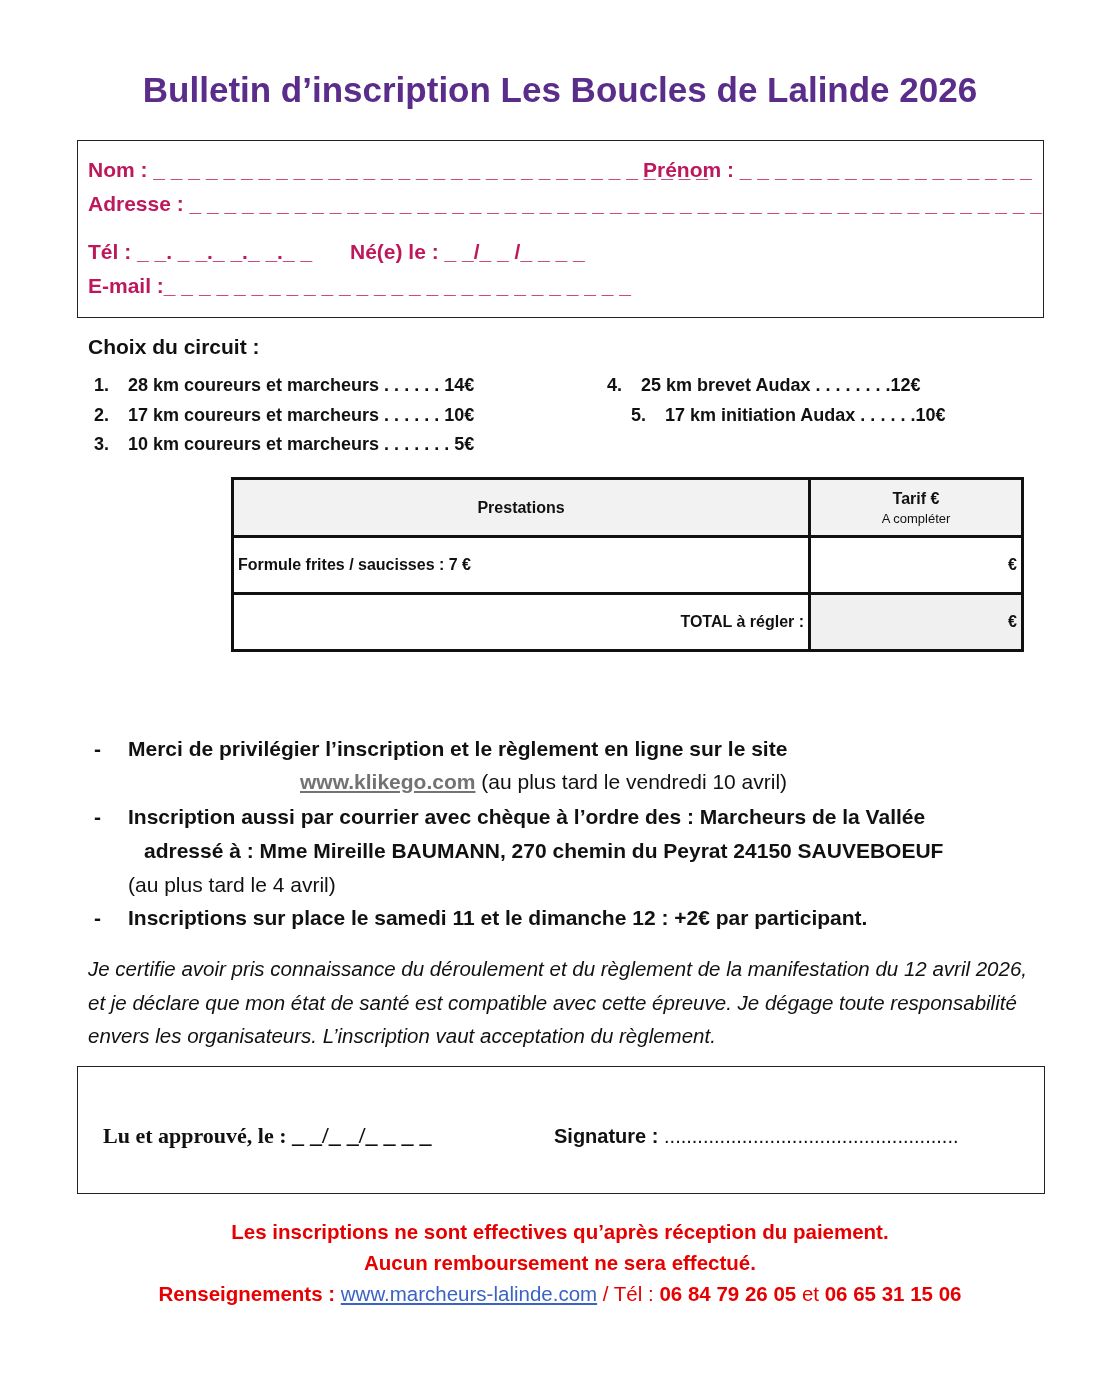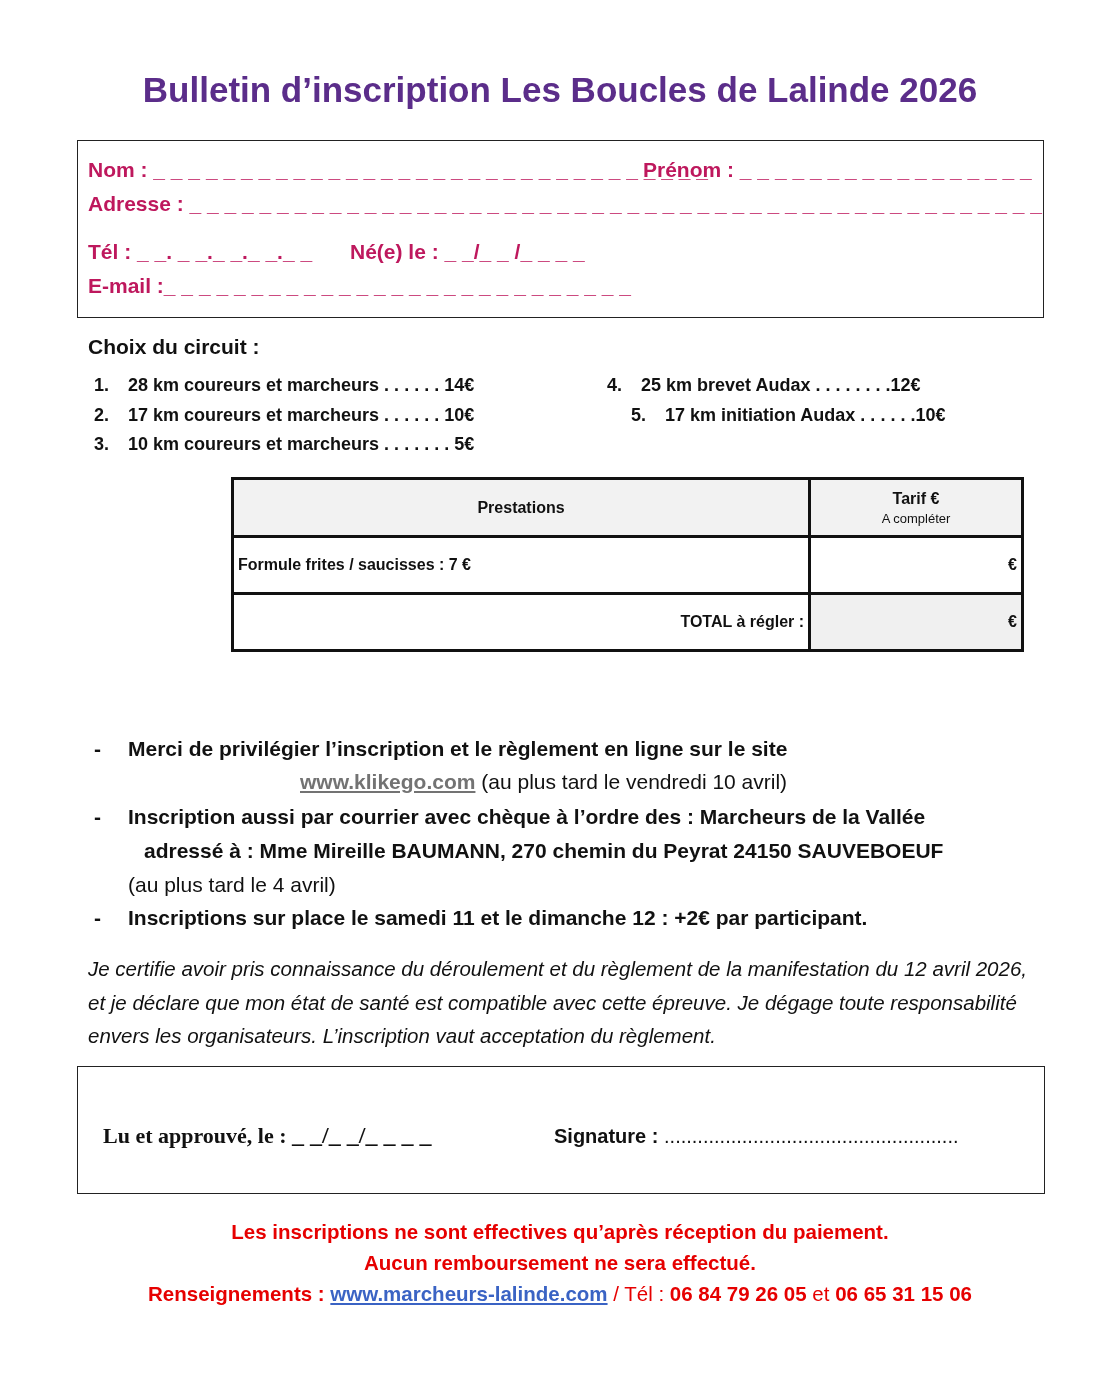--- a/index.html
+++ b/index.html
@@ -22,21 +22,21 @@
     tr.row td { height: 54px; }
     .hdr-sub { display: block; font-size: 13px; font-weight: normal; margin-top: 3px; }
     .total-cell { background: #f0f0f0; }
     .bullet { font-size: 21px; font-weight: bold; white-space: nowrap; }
     .dash { display: inline-block; width: 34px; font-weight: bold; }
     .link { color: #737373; text-decoration: underline; font-weight: bold; }
     .normal { font-weight: normal; }
     .italic { left: 88px; top: 952px; width: 960px; font-size: 20.5px; font-style: italic; line-height: 33.5px; }
     .sigbox { left: 77px; top: 1066px; width: 968px; height: 128px; border: 1px solid #222; box-sizing: border-box; }
     .red { color: #e60000; font-weight: bold; font-size: 20.5px; text-align: center; left: 0; width: 1120px; }
-    .red a { color: #3a63c4; font-weight: bold; text-decoration: underline; }
+    .red a { color: #3a63c4; font-weight: normal; text-decoration: underline; }
   </style>
 </head>
 <body>
 
 <div class="abs title">Bulletin d’inscription Les Boucles de Lalinde 2026</div>
 
 <div class="abs idbox"></div>
 <div class="abs field" style="left:88px;top:158px;"><span>Nom :</span><span> _ _ _ _ _ _ _ _ _ _ _ _ _ _ _ _ _ _ _ _ _ _ _ _ _ _ _ _ _ _ _ _</span></div>
 <div class="abs field" style="left:643px;top:158px;"><span>Prénom :</span><span> _ _ _ _ _ _ _ _ _ _ _ _ _ _ _ _ _</span></div>
 <div class="abs field" style="left:88px;top:192px;"><span>Adresse :</span><span> _ _ _ _ _ _ _ _ _ _ _ _ _ _ _ _ _ _ _ _ _ _ _ _ _ _ _ _ _ _ _ _ _ _ _ _ _ _ _ _ _ _ _ _ _ _ _ _ _</span></div>

